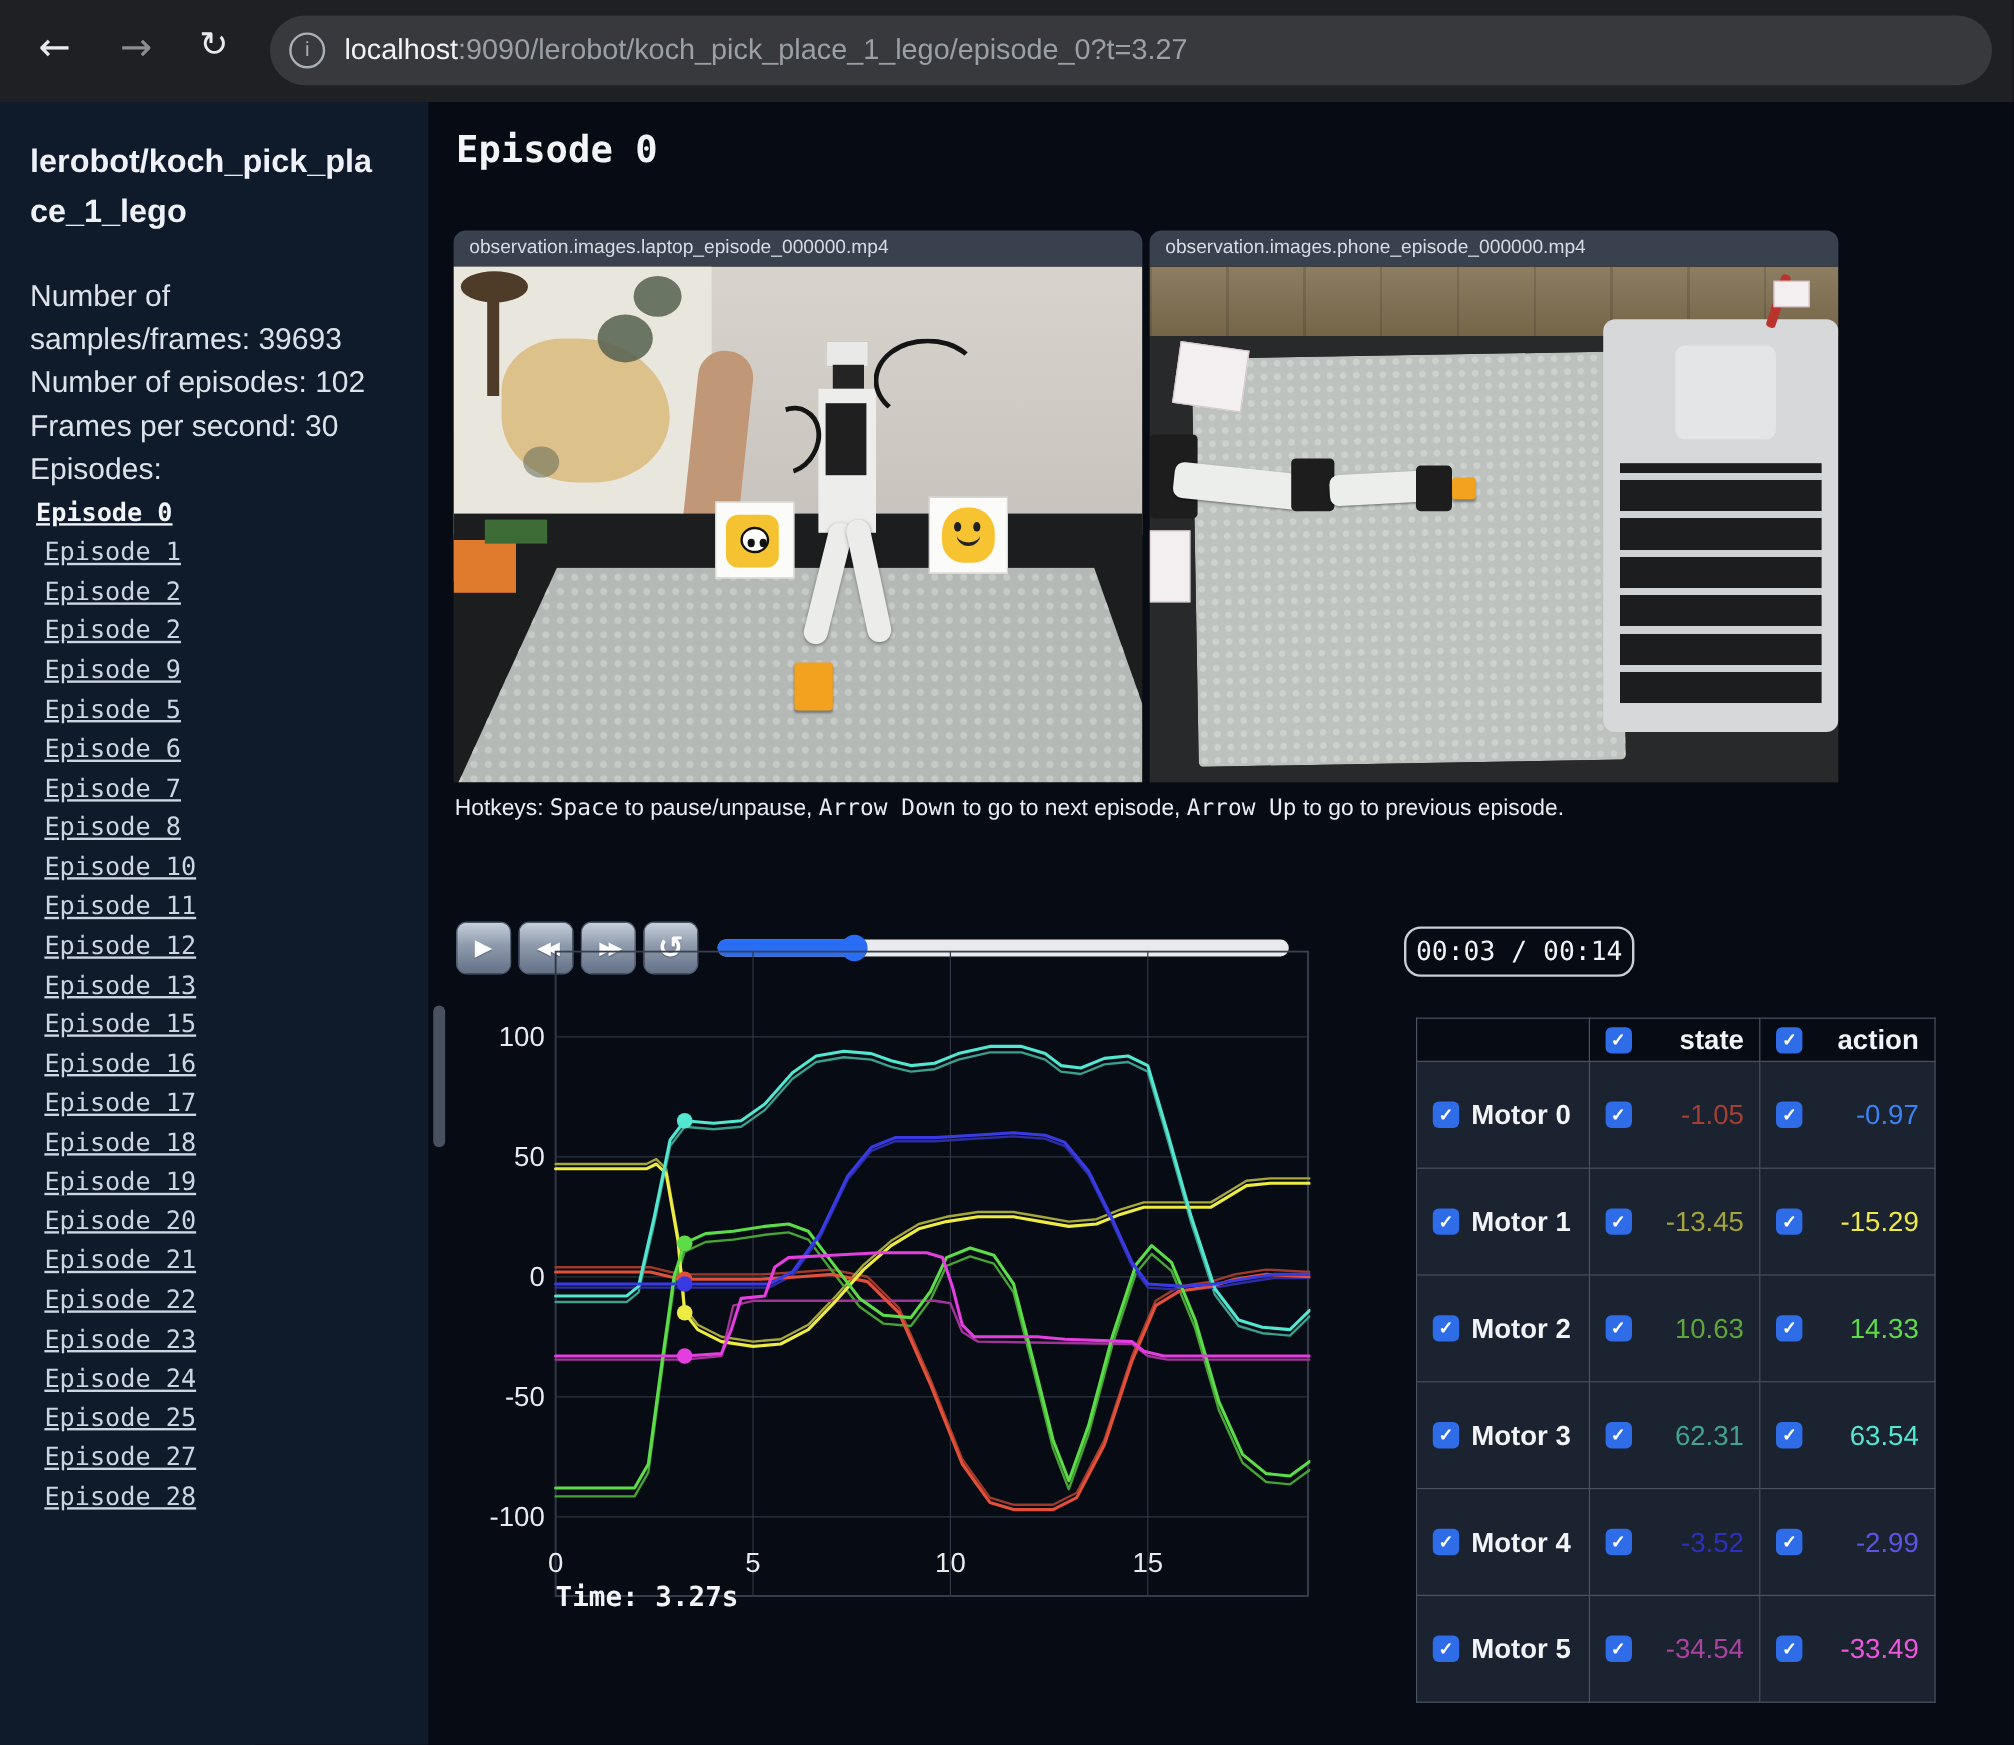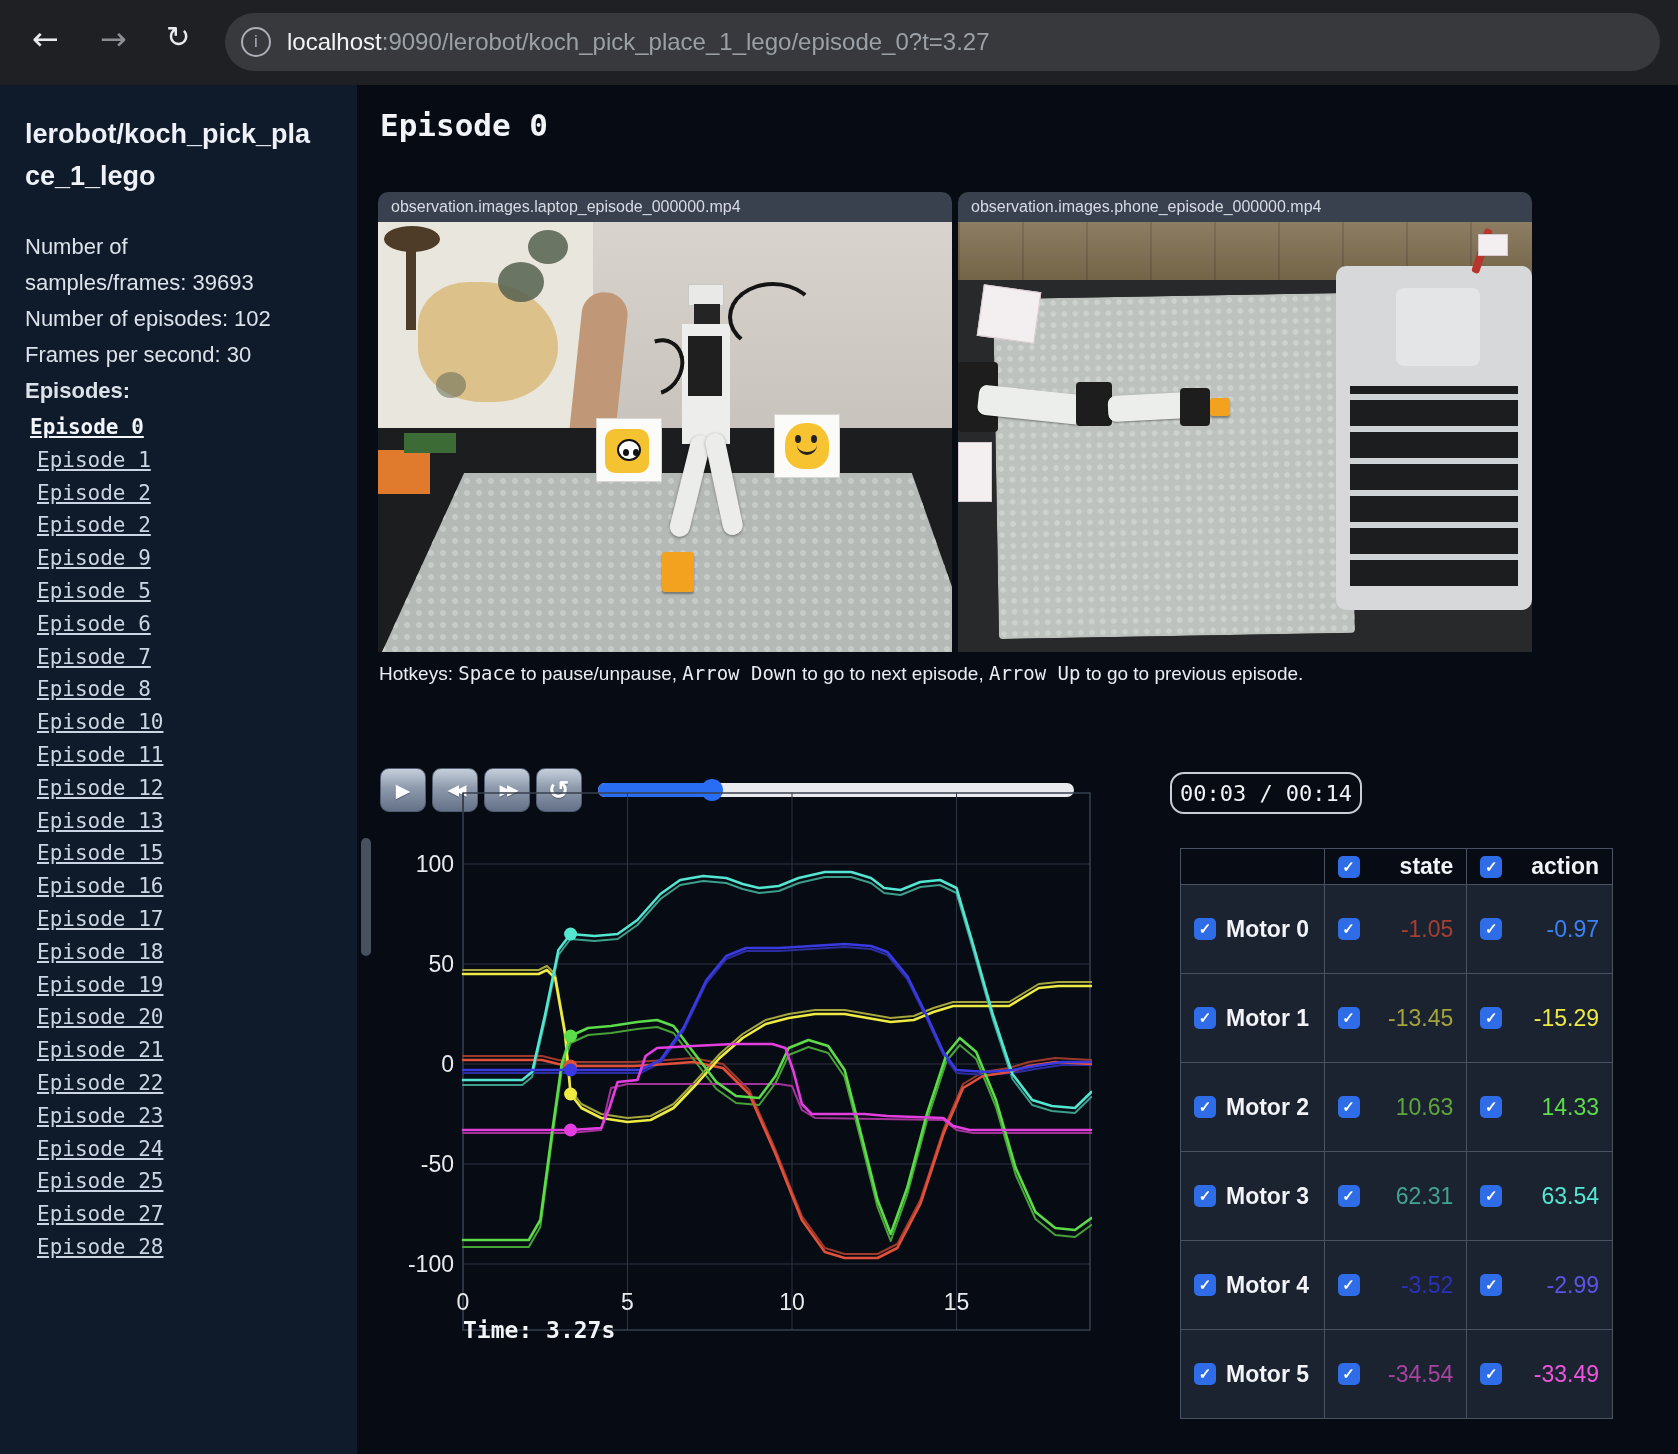--- a/index.html
+++ b/index.html
@@ -16,21 +16,21 @@
               margin-left:16px; color:#aab0b6; font-size:17px; display:flex;
               align-items:center; justify-content:center; }
   .url-text { margin-left:16px; font-size:24px; color:#9aa0a6; white-space:nowrap; }
   .url-text .host { color:#f1f3f4;text-align:center; }
 
   
   .sidebar { position:absolute; left:0; top:85px; width:357px; height:1369px;
              background:#0f1a2b; color:#dde4ee; padding:28px 0 0 25px; overflow:hidden; }
   .ds-title { font-size:27px; font-weight:bold; color:#eef2f8; line-height:42px; width:300px;
               word-wrap:break-word; }
-  .stats { margin-top:32px; font-size:22px; line-height:36px; color:#dbe2ea; }
+  .stats { margin-top:32px; font-size:25px; line-height:36px; color:#dbe2ea; }
   .ep-list { margin-top:2px; }
   .ep-list a { display:block; font-family:"DejaVu Sans Mono", monospace; font-size:21px;
                line-height:32.8px; color:#ccd5e2; text-decoration:underline; margin-left:12px; }
   .ep-list a.active { font-weight:bold; color:#f2f5fa; margin-left:5px; }
 
   
   .main { position:absolute; left:378px; top:85px; width:1300px; height:1369px; }
   .page-title { position:absolute; left:2px; top:22px; font-size:31px; font-weight:bold;
                 color:#f2f4f8; font-family:"DejaVu Sans Mono", monospace; }
   .scroll-thumb { position:absolute; left:361px; top:838px; width:10px; height:118px;
@@ -151,21 +151,21 @@
 </div>
 
 <div class="sidebar">
   <div class="ds-title">lerobot/koch_pick_place_1_lego</div>
   <div class="stats">
       <div>Number of</div>
       <div>samples/frames: 39693</div>
       <div>Number of episodes: 102</div>
       <div>Frames per second: 30</div>
     </div>
-  <div class="stats" style="margin-top:0;font-weight:bold;">Episodes:</div>
+  <div class="stats" style="margin-top:0;">Episodes:</div>
   <div class="ep-list">
       <a href="#" class="active">Episode 0</a>
       <a href="#">Episode 1</a>
       <a href="#">Episode 2</a>
       <a href="#">Episode 2</a>
       <a href="#">Episode 9</a>
       <a href="#">Episode 5</a>
       <a href="#">Episode 6</a>
       <a href="#">Episode 7</a>
       <a href="#">Episode 8</a>

